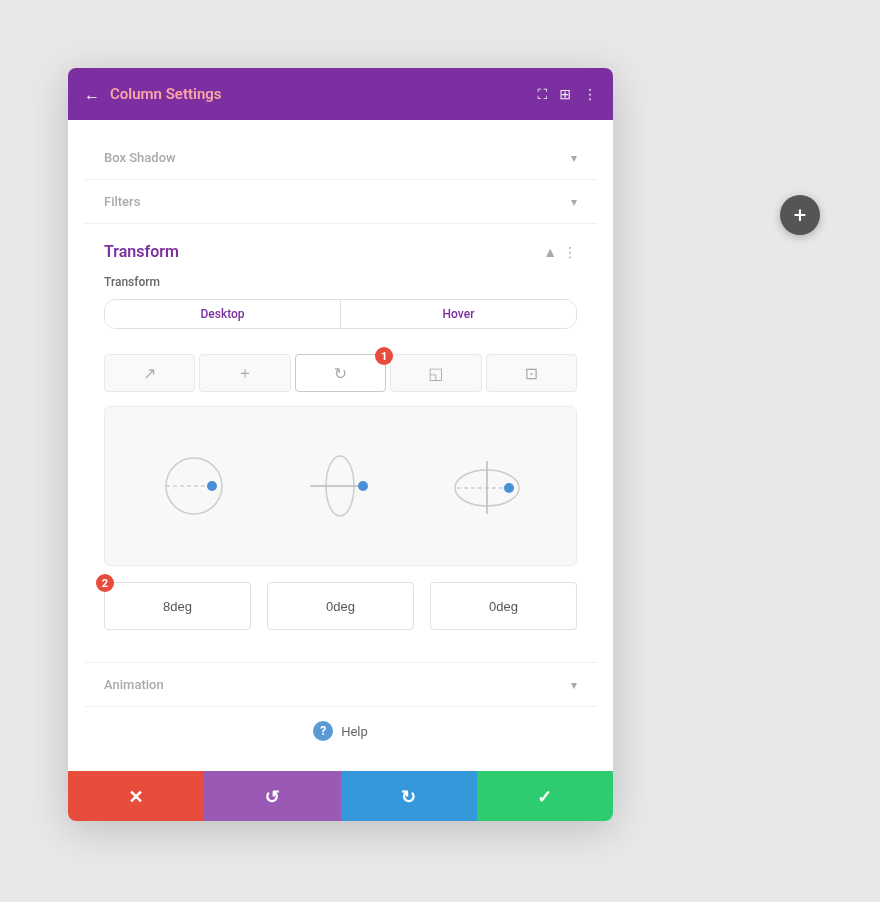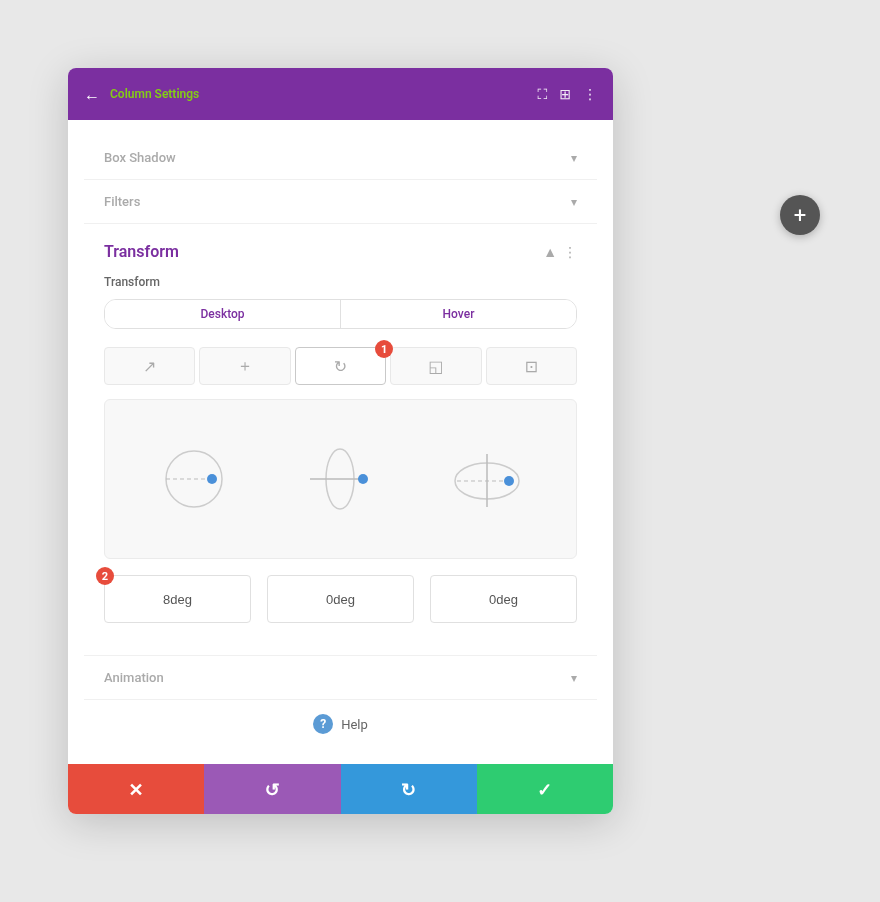--- a/index.html
+++ b/index.html
@@ -31,22 +31,22 @@
       display: flex;
       align-items: center;
       justify-content: space-between;
     }
     .panel-header-left {
       display: flex;
       align-items: center;
       gap: 10px;
     }
     .panel-title {
-      color: #84cc16;
-      font-size: 12px;
+      color: #fca5a5;
+      font-size: 15px;
       font-weight: 600;
     }
     .back-icon {
       color: #fff;
       font-size: 16px;
       cursor: pointer;
     }
     .header-actions {
       display: flex;
       gap: 12px;
@@ -126,21 +126,21 @@
       font-size: 12px;
       color: #666;
       margin-bottom: 10px;
       font-weight: 500;
     }
     .device-tabs {
       display: flex;
       border: 1px solid #e0e0e0;
       border-radius: 12px;
       overflow: hidden;
-      margin-bottom: 18px;
+      margin-bottom: 25px;
     }
     .device-tab {
       flex: 1;
       text-align: center;
       padding: 7px 4px;
       font-size: 12px;
       cursor: pointer;
       color: #7b2fa0;
       background: #fff;
       border-right: 1px solid #e0e0e0;

